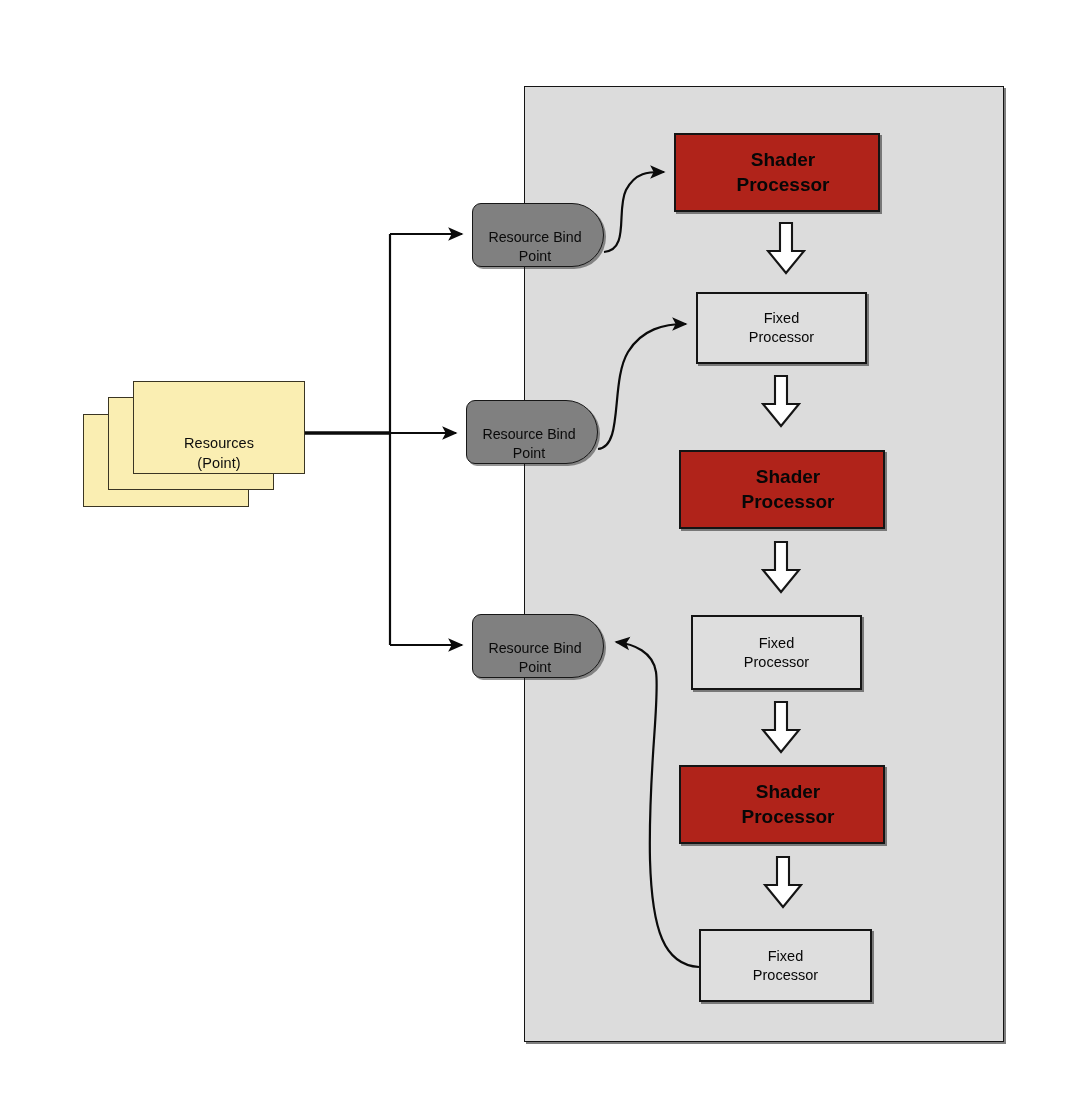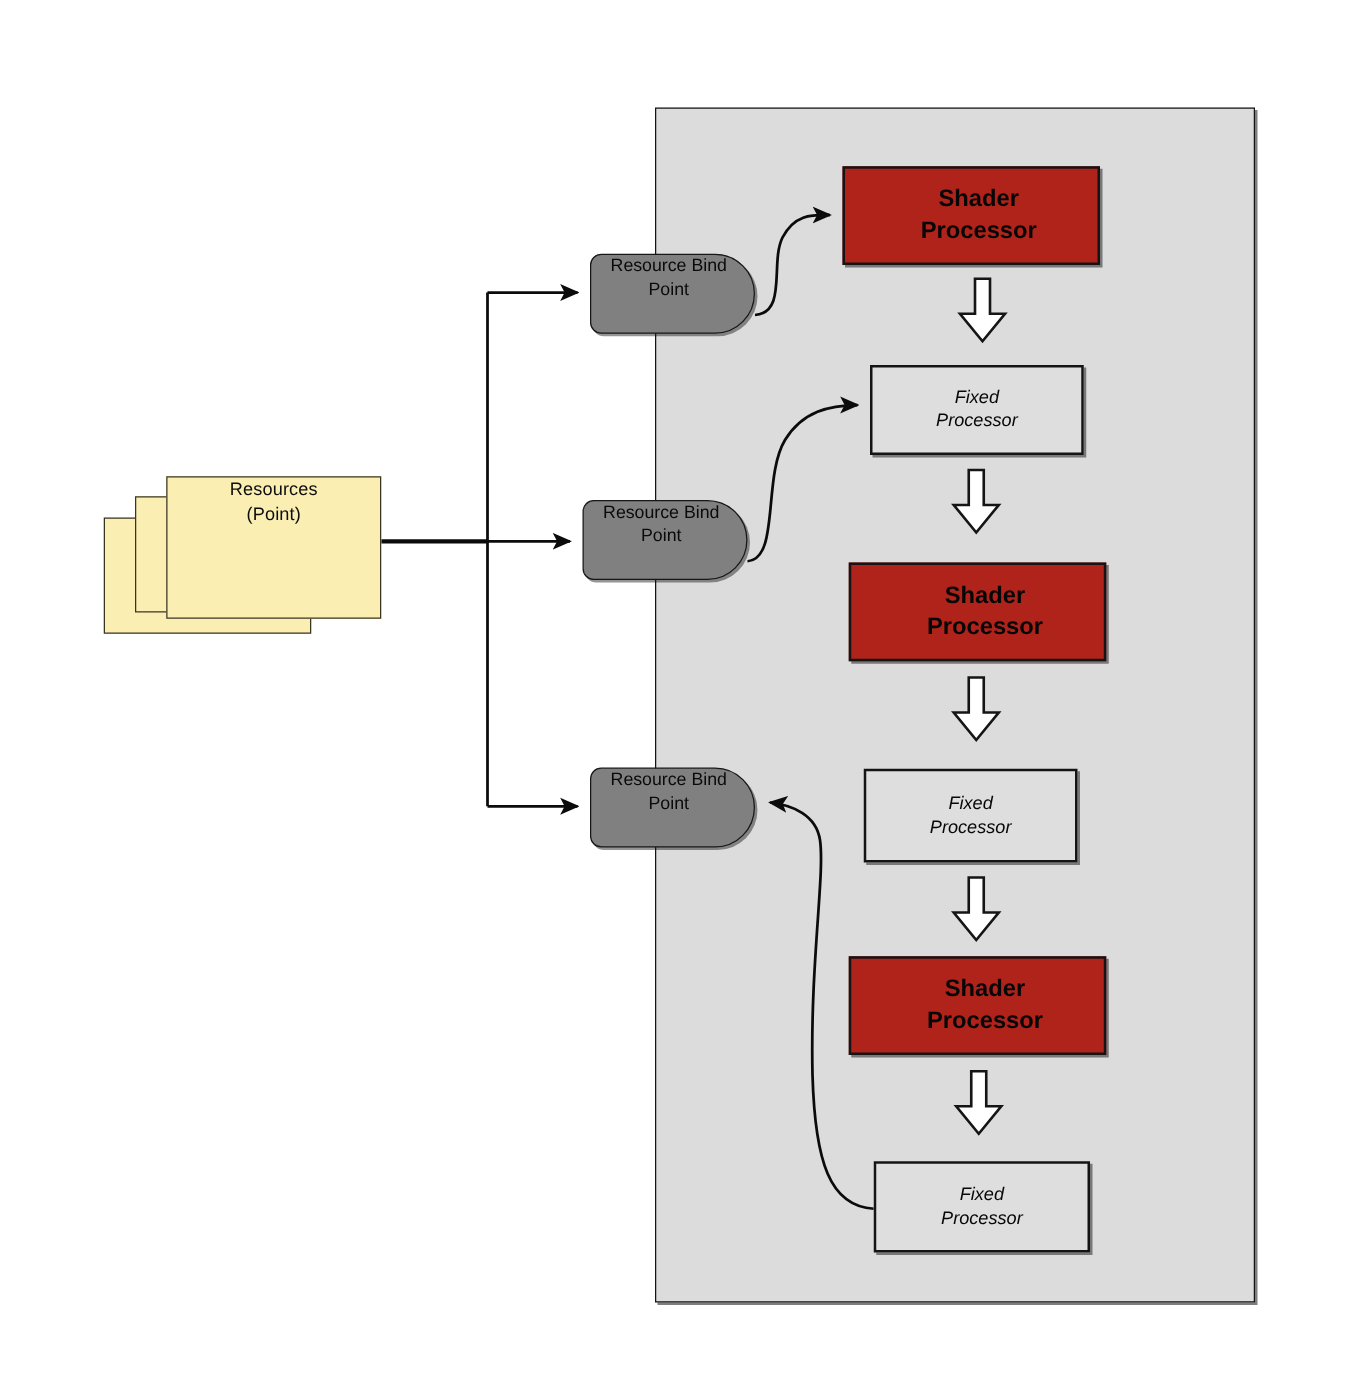--- a/index.html
+++ b/index.html
@@ -43,42 +43,42 @@
   
   .res-card {
     position: absolute;
     background: #faeeb2;
     border: 1px solid #3a3523;
     box-sizing: border-box;
   }
   .res-card.back  { left: 83px;  top: 414px; width: 166px; height: 93px; }
   .res-card.mid   { left: 108px; top: 397px; width: 166px; height: 93px; }
   .res-card.front {
-    left: 133px; top: 381px; width: 172px; height: 114px;
-    display: flex; align-items: flex-start; justify-content: center;
+    left: 133px; top: 381px; width: 172px; height: 93px;
+    display: flex; align-items: flex-end; justify-content: center;
   }
   .res-label {
     font-size: 14.5px;
     line-height: 1.38;
     color: #0d0d0d;
     text-align: center;
     letter-spacing: .1px;
   }
 
   
   .bind-point {
     position: absolute;
     width: 132px;
     height: 64px;
     background: #808080;
     border: 1.6px solid #171717;
     box-sizing: border-box;
     border-radius: 9px 32px 32px 9px;
     display: flex;
-    align-items: flex-start;
+    align-items: flex-end;
     justify-content: center;
     box-shadow: 2px 2px 0 0 rgba(20,20,20,0.45);
   }
   .bind-point .bp-text {
     font-size: 14.2px;
     line-height: 1.33;
     color: #0a0a0a;
     text-align: center;
     padding-right: 6px;
   }
@@ -108,21 +108,20 @@
   .stage-box.shader .sb-text {
     font-size: 19px;
     font-weight: bold;
   }
   .stage-box.fixed {
     background: #dedede;
   }
   .stage-box.fixed .sb-text {
     font-size: 14.5px;
     font-weight: normal;
-    font-style: italic;
   }
 
   .shader-1 { left: 674px; top: 133px; width: 206px; height: 79px; }
   .fixed-1  { left: 696px; top: 292px; width: 171px; height: 72px; }
   .shader-2 { left: 679px; top: 450px; width: 206px; height: 79px; }
   .fixed-2  { left: 691px; top: 615px; width: 171px; height: 75px; }
   .shader-3 { left: 679px; top: 765px; width: 206px; height: 79px; }
   .fixed-3  { left: 699px; top: 929px; width: 173px; height: 73px; }
 
   

